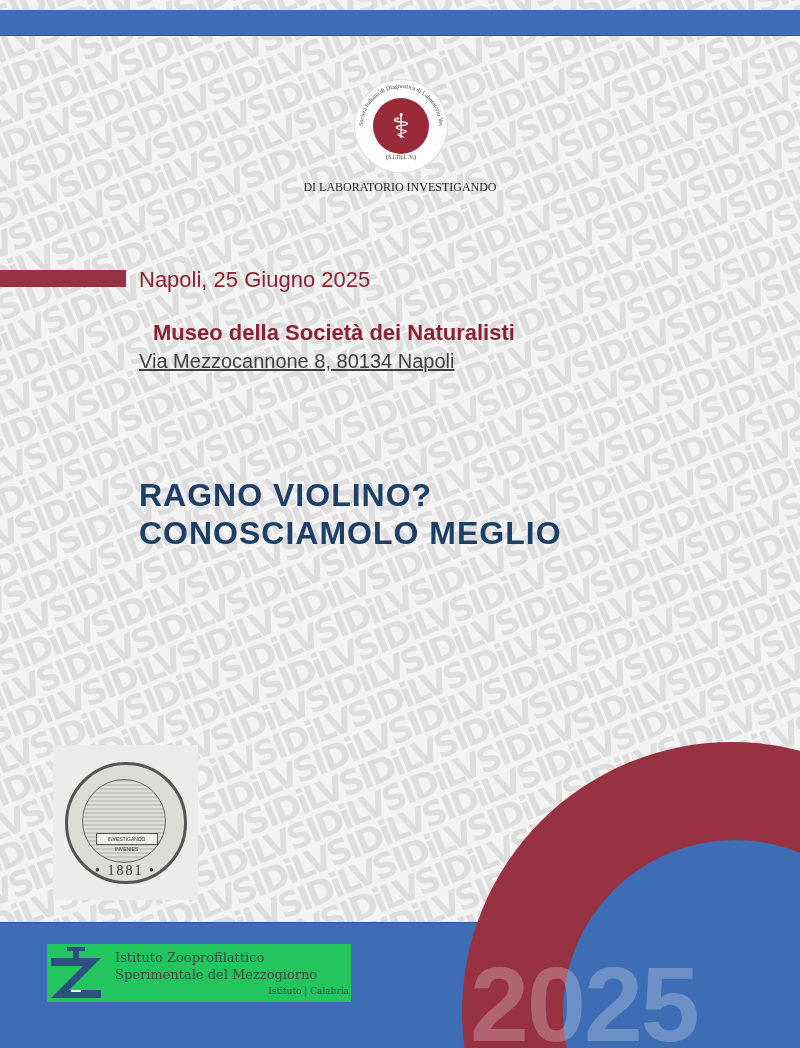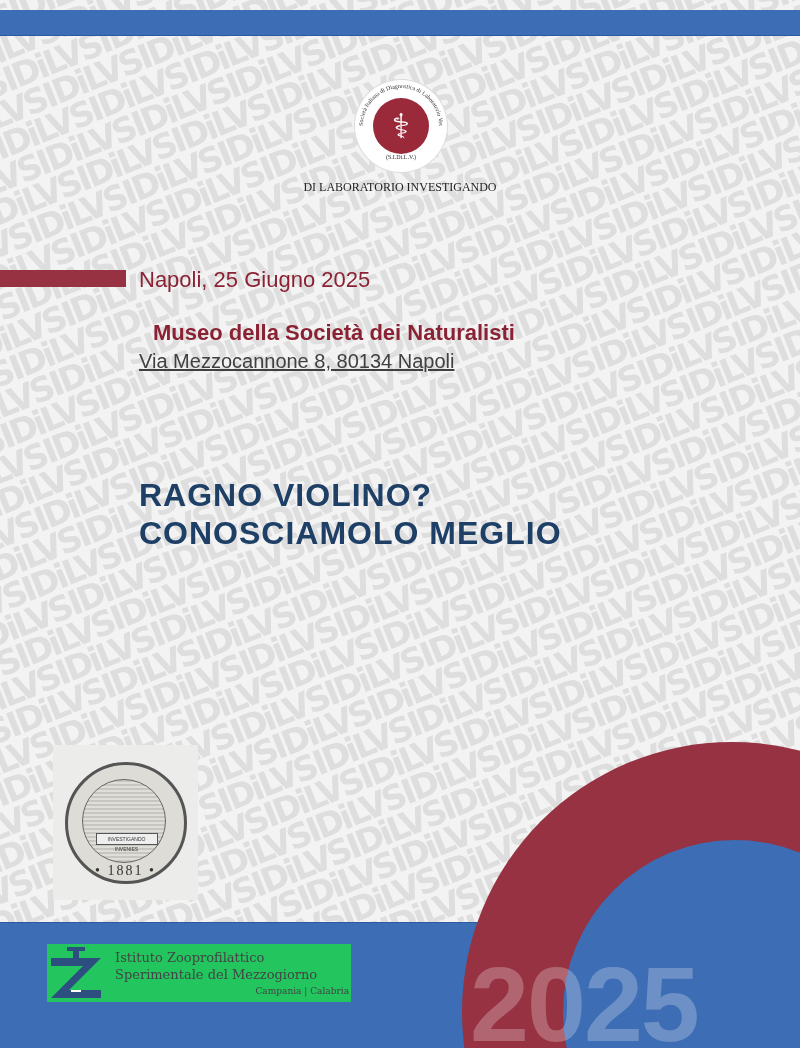--- a/index.html
+++ b/index.html
@@ -78,14 +78,14 @@
 
 <div class="izs">
   <svg class="izs-logo" viewBox="0 0 54 54">
     <rect x="18" y="1" width="18" height="4" fill="#2c4f80"></rect>
     <rect x="24" y="1" width="6" height="12" fill="#2c4f80"></rect>
     <polygon points="2,12 52,12 20,44 52,44 52,52 2,52 34,20 2,20" fill="#2c4f80"></polygon>
     <rect x="22" y="44" width="10" height="2" fill="#fff"></rect>
   </svg>
   <div class="izs-l1">Istituto Zooprofilattico</div>
   <div class="izs-l2">Sperimentale del Mezzogiorno</div>
-  <div class="izs-l3">Campania | Calabria</div>
+  <div class="izs-l3">Istituto | Calabria</div>
 </div>
 
 </body></html>

